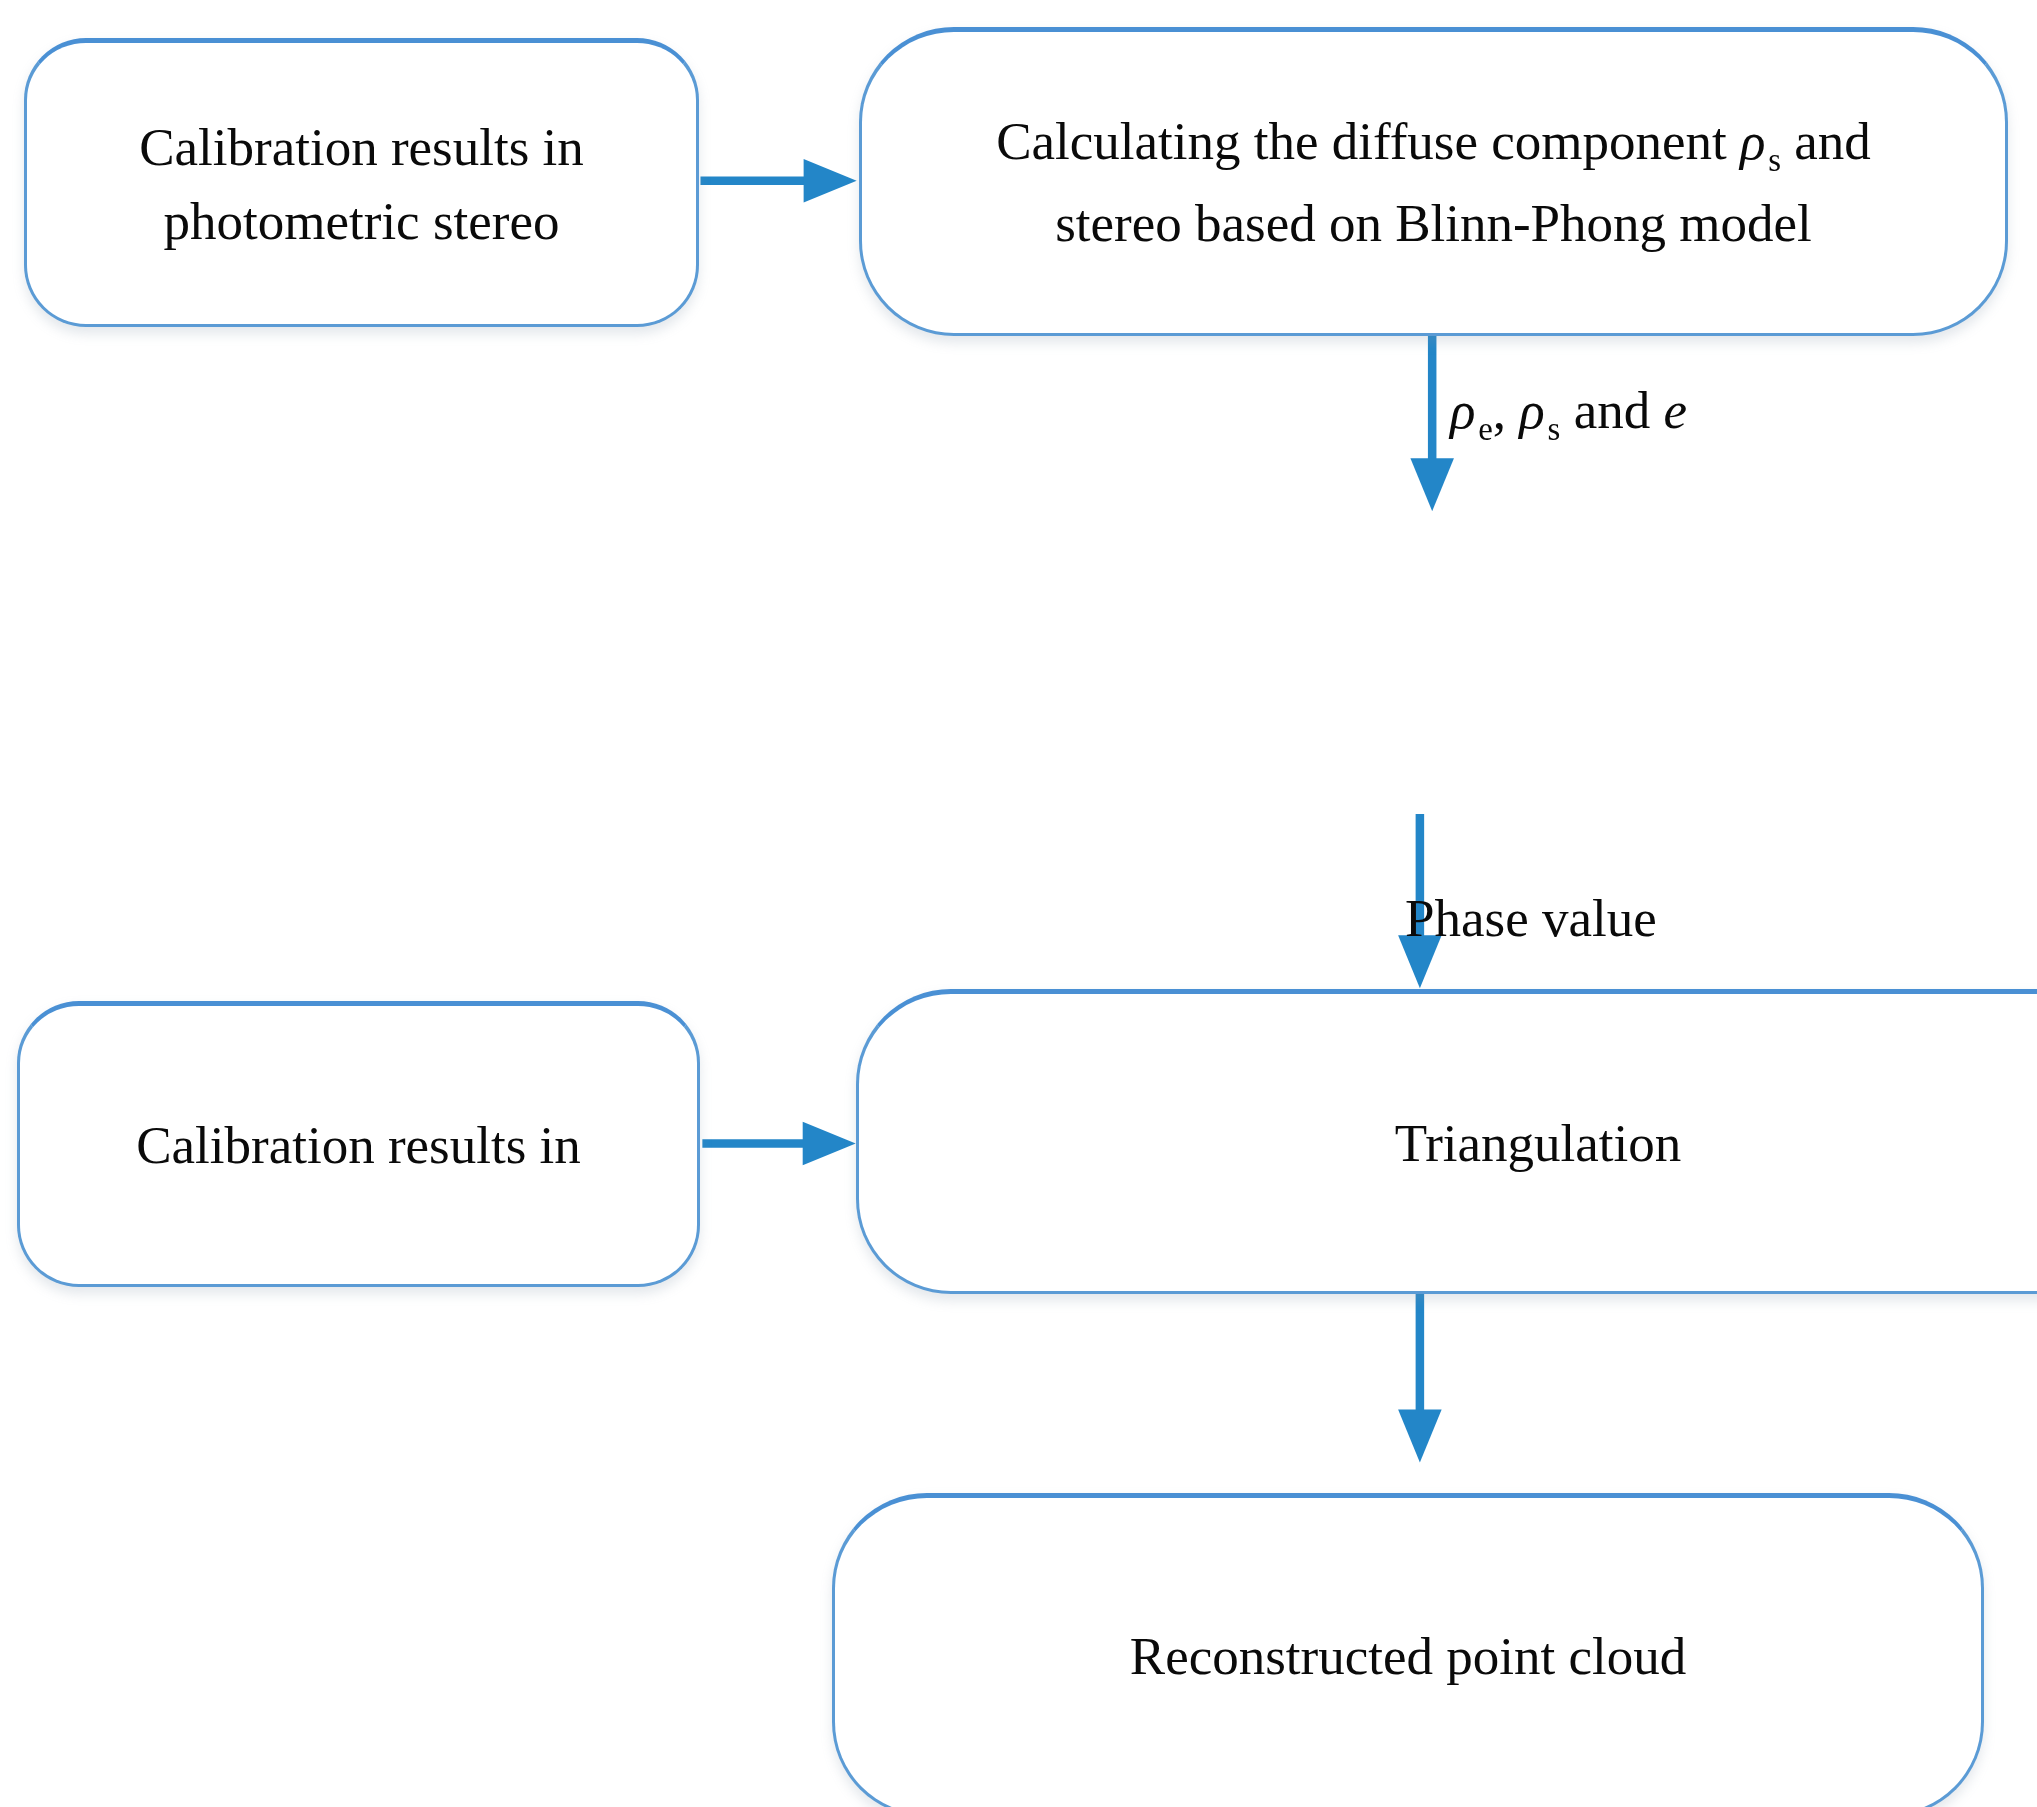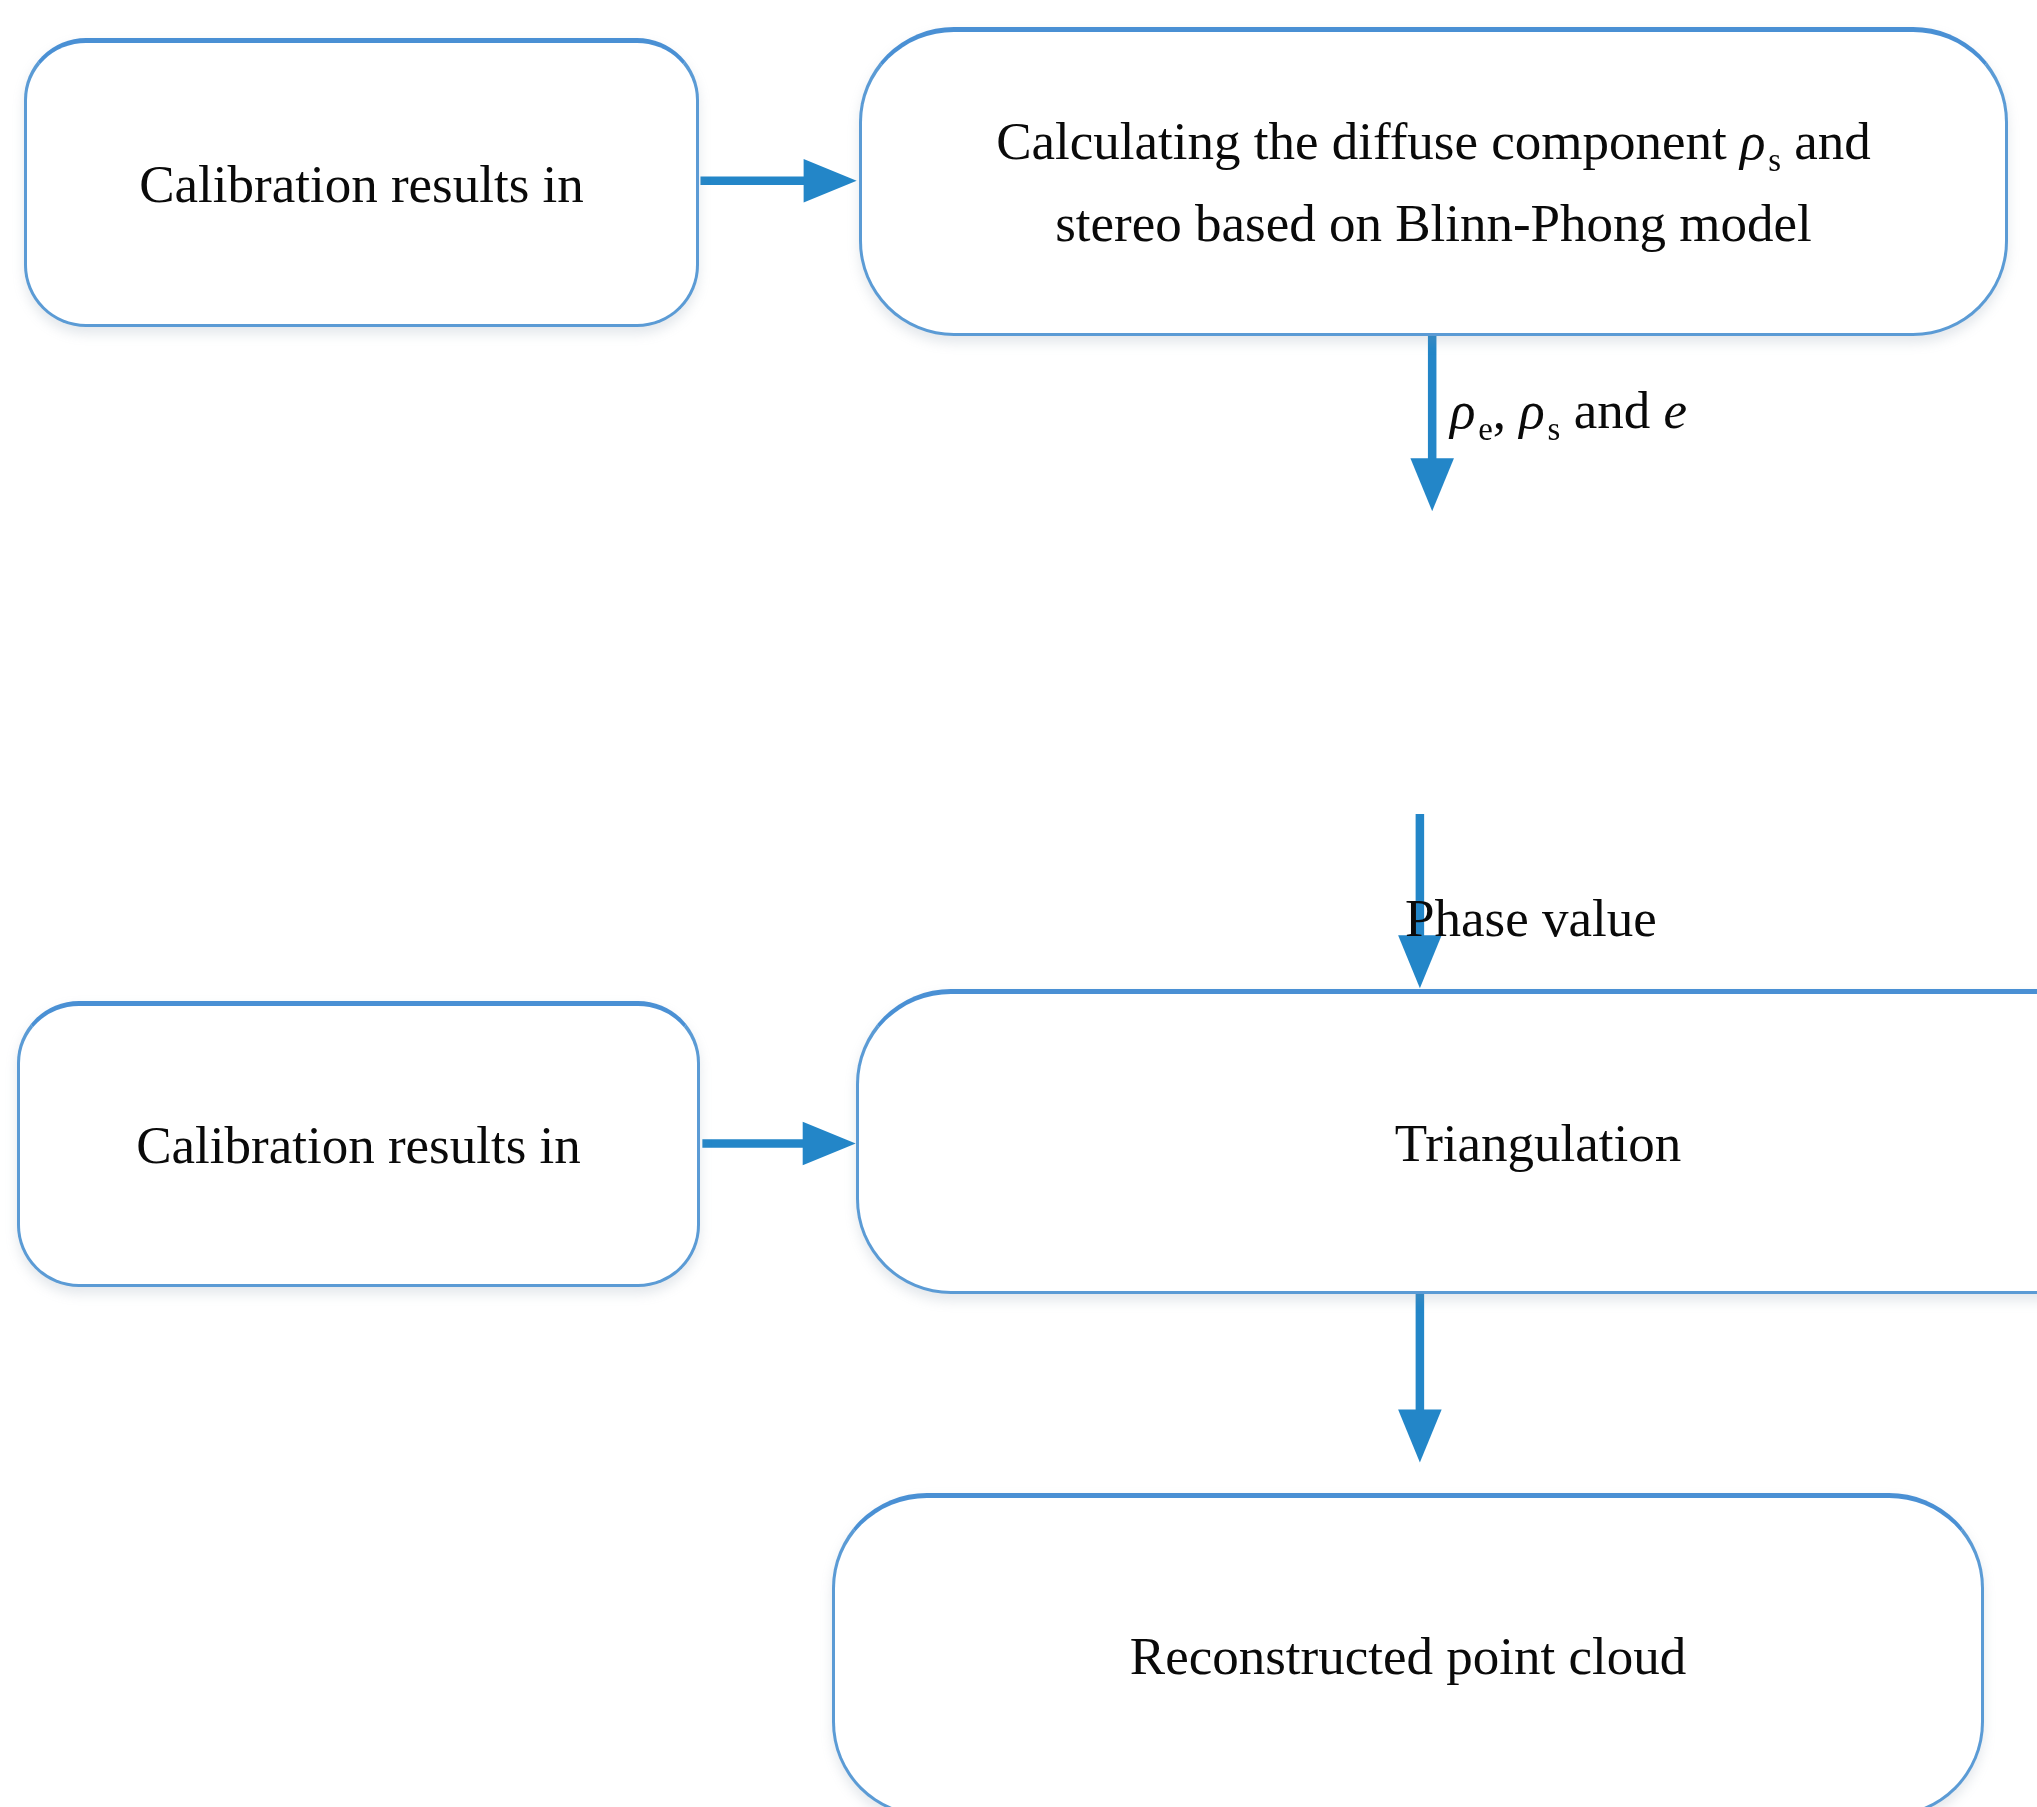--- a/index.html
+++ b/index.html
@@ -60,20 +60,21 @@
       <polygon class="arrow-head" points="848,1185 848,1231 904,1208"></polygon>
     </g>
     <g>
       <line class="arrow-line" x1="1500" y1="1367" x2="1500" y2="1492"></line>
       <polygon class="arrow-head" points="1477,1489 1523,1489 1500,1545"></polygon>
     </g>
   </svg>
 
   <div class="node r-small" style="left:24px;top:38px;width:675px;height:289px;">
       <div class="tline"><span>Calibration results in</span></div>
+      <div class="tline"><span>photometric stereo</span></div>
     </div>
 
   <div class="node r-large" style="left:859px;top:26.5px;width:1149px;height:309px;">
       <div class="tline"><span>Calculating the diffuse component </span><span style="font-style: italic;">ρ</span><sub>s</sub><span> and</span></div>
       <div class="tline"><span>stereo based on Blinn-Phong model</span></div>
     </div>
 
 
   <div class="node r-small" style="left:17px;top:1001px;width:683px;height:286px;">
       <div class="tline"><span>Calibration results in</span></div>

